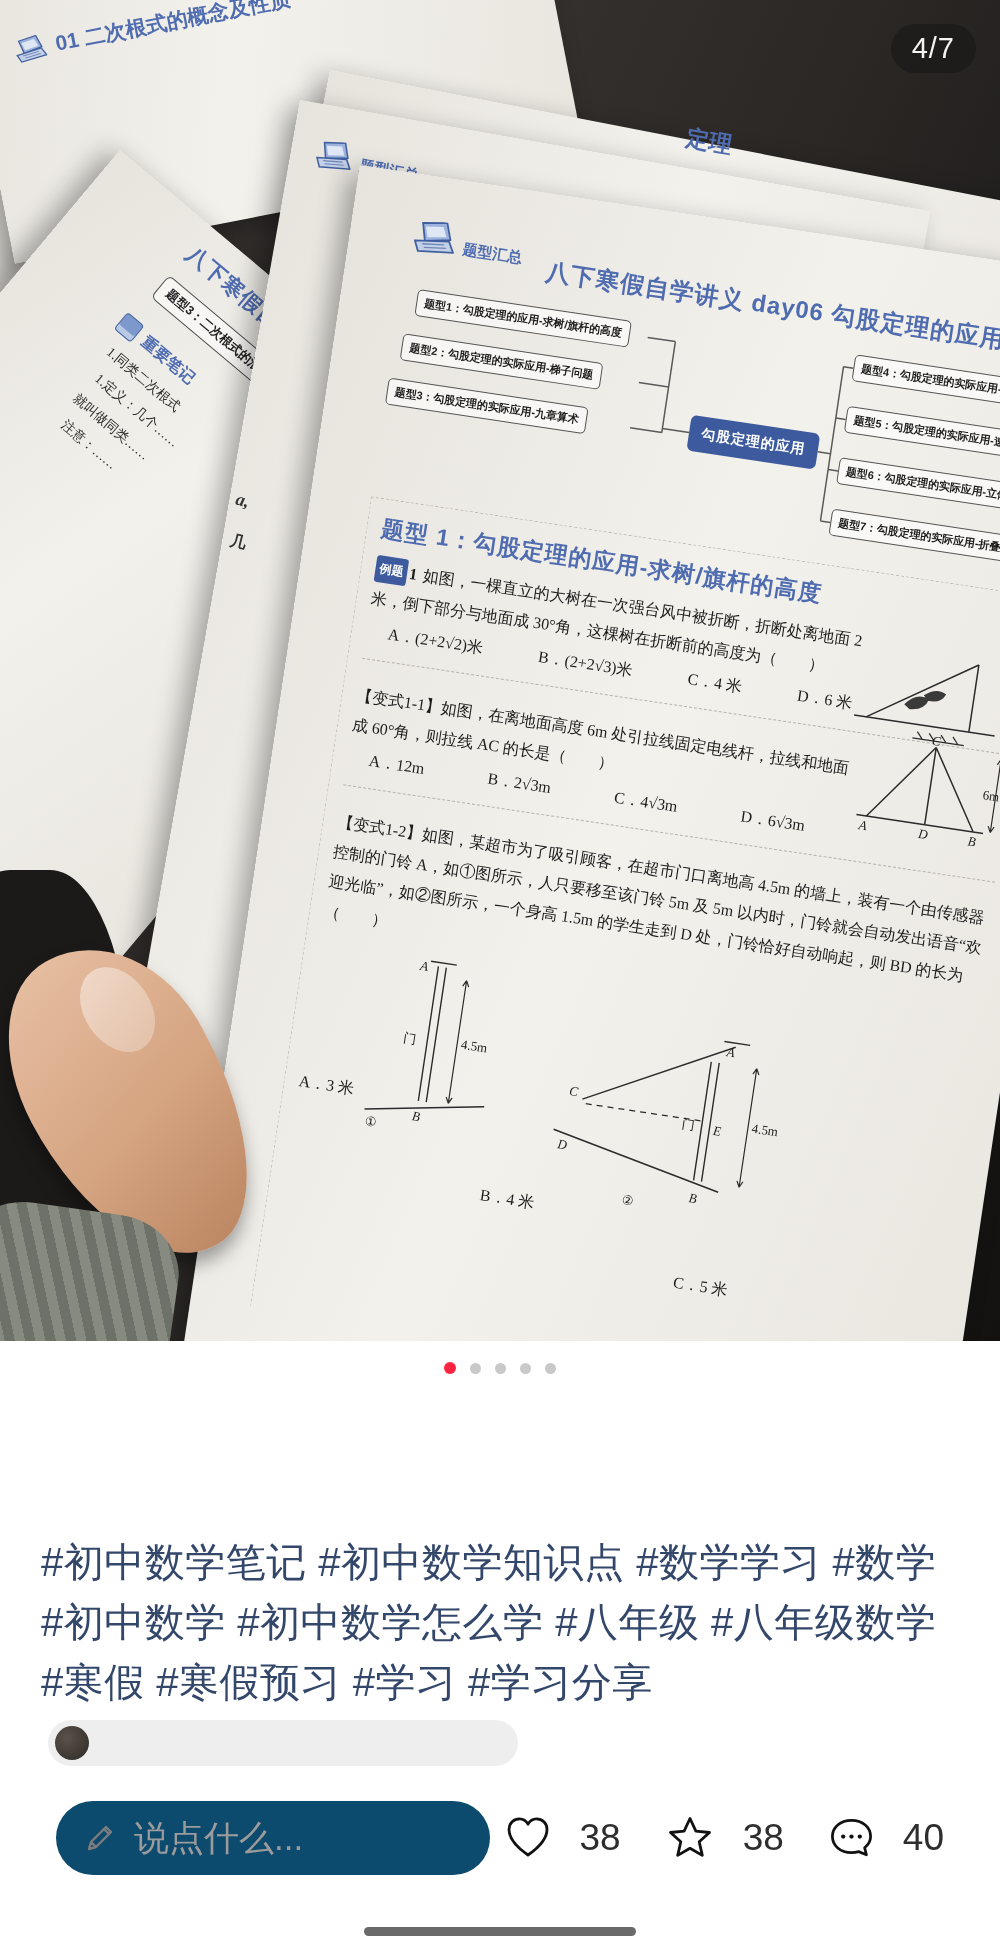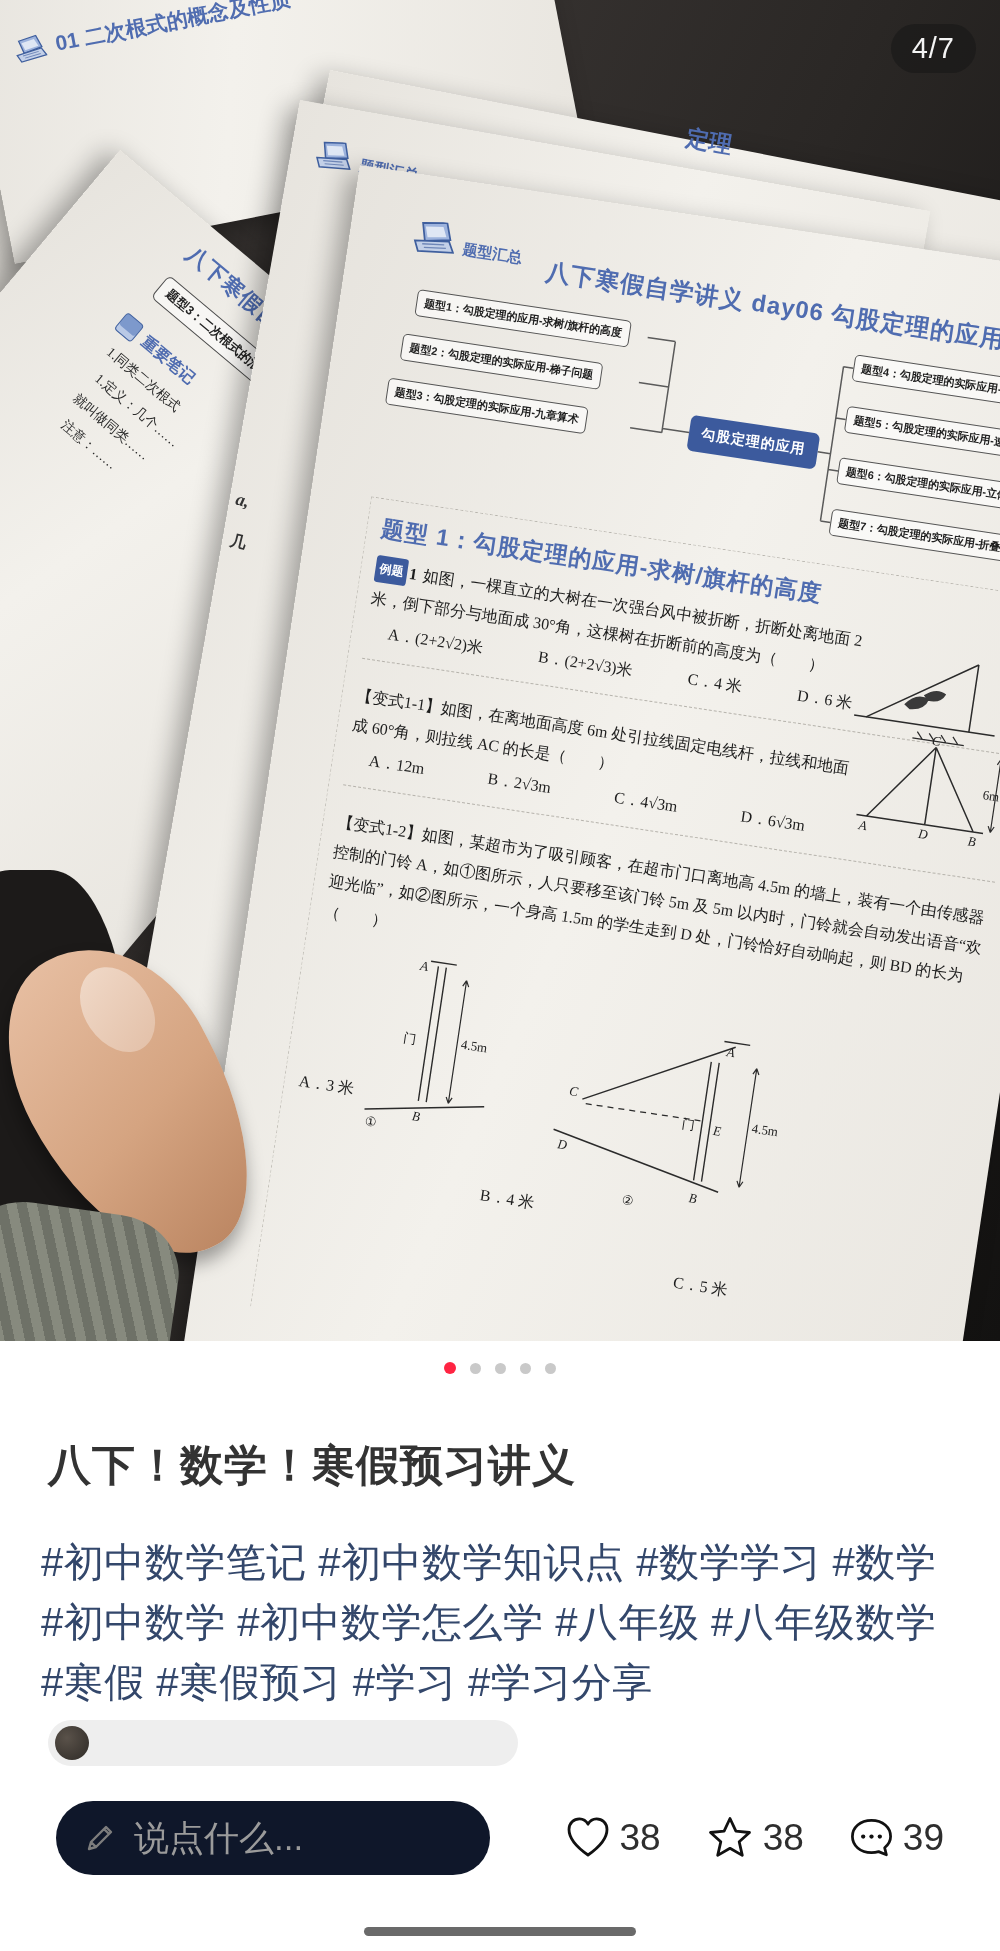--- a/index.html
+++ b/index.html
@@ -103,24 +103,24 @@
   .dots{position:absolute;left:0;top:1362px;width:1000px;display:flex;justify-content:center;gap:14px;align-items:center;}
   .dot{width:11px;height:11px;border-radius:50%;background:var(--inactive_dot);}
   .dot.active{background:var(--accent_red);width:12px;height:12px;}
   .post-title{position:absolute;left:48px;top:1408px;width:900px;font-size:43px;font-weight:600;color:#333;letter-spacing:1px;}
   .hashtags{position:absolute;left:41px;top:1492px;width:896px;font-size:40px;line-height:1.5;
     color:var(--hashtag_blue);word-break:break-all;letter-spacing:.5px;}
   .comment-preview{position:absolute;left:48px;top:1720px;width:470px;height:46px;border-radius:23px;background:#eeeeee;}
   .comment-preview .avatar{position:absolute;left:7px;top:6px;width:34px;height:34px;border-radius:50%;
     background:radial-gradient(circle at 35% 35%,#5a524a,#2e2a26);}
   .action-bar{position:absolute;left:0;top:1800px;width:1000px;height:76px;display:flex;align-items:center;padding:0 56px 0 56px;box-sizing:border-box;}
-  .comment-input{width:434px;height:74px;border-radius:37px;background:#0f172a;display:flex;align-items:center;gap:16px;padding:0 26px;box-sizing:border-box;}
+  .comment-input{width:434px;height:74px;border-radius:37px;background:#0c4a6e;display:flex;align-items:center;gap:16px;padding:0 26px;box-sizing:border-box;}
   .comment-input .ph{color:#9b9b9b;font-size:35px;}
   .stats{display:flex;gap:44px;margin-left:auto;align-items:center;}
-  .stat{display:flex;align-items:center;gap:8px;text-align:right;}
+  .stat{display:flex;align-items:center;gap:28px;text-align:right;}
   .stat .count{font-size:37px;color:#2e2e2e;}
   .home-indicator{position:absolute;left:364px;bottom:15px;width:272px;height:9px;border-radius:5px;background:#6a6a6a;}
   .hidden-defs{position:absolute;width:0;height:0;overflow:hidden;}
 </style>
 </head>
 <body>
 
 <svg class="hidden-defs" aria-hidden="true">
   <defs>
     <g id="laptop-icon">
@@ -319,21 +319,20 @@
   </div>
 
   <div class="dots">
       <span class="dot active"></span>
       <span class="dot inactive"></span>
       <span class="dot inactive"></span>
       <span class="dot inactive"></span>
       <span class="dot inactive"></span>
     </div>
 
-  <h1 class="post-title">八下！数学！寒假预习讲义</h1>
 
   <p class="hashtags">#初中数学笔记 #初中数学知识点 #数学学习 #数学 #初中数学 #初中数学怎么学 #八年级 #八年级数学 #寒假 #寒假预习 #学习 #学习分享</p>
 
   <div class="comment-preview">
     <div class="avatar"></div>
   </div>
 
   <div class="action-bar">
     <div class="comment-input">
       <svg width="36" height="36" viewBox="0 0 36 36">
@@ -354,19 +353,19 @@
         </svg>
         <span class="count">38</span>
       </div>
       <div class="stat">
         <svg width="47" height="47" viewBox="0 0 48 48">
           <path d="M24 5.5 C12.5 5.5 4.5 12.8 4.5 22 C4.5 31.2 12.5 38.5 24 38.5 C26.6 38.5 29.1 38.1 31.3 37.4 L39.2 40.6 L37.4 33.4 C41.2 30.4 43.5 26.4 43.5 22 C43.5 12.8 35.5 5.5 24 5.5 Z" stroke="#111" stroke-width="2.8" fill="none" stroke-linejoin="round"></path>
           <circle cx="15.5" cy="22" r="2.2" fill="#111"></circle>
             <circle cx="24" cy="22" r="2.2" fill="#111"></circle>
             <circle cx="32.5" cy="22" r="2.2" fill="#111"></circle>
         </svg>
-        <span class="count">39</span>
+        <span class="count">40</span>
       </div>
     </div>
   </div>
 
   <div class="home-indicator"></div>
 </div>
 
 </body></html>

